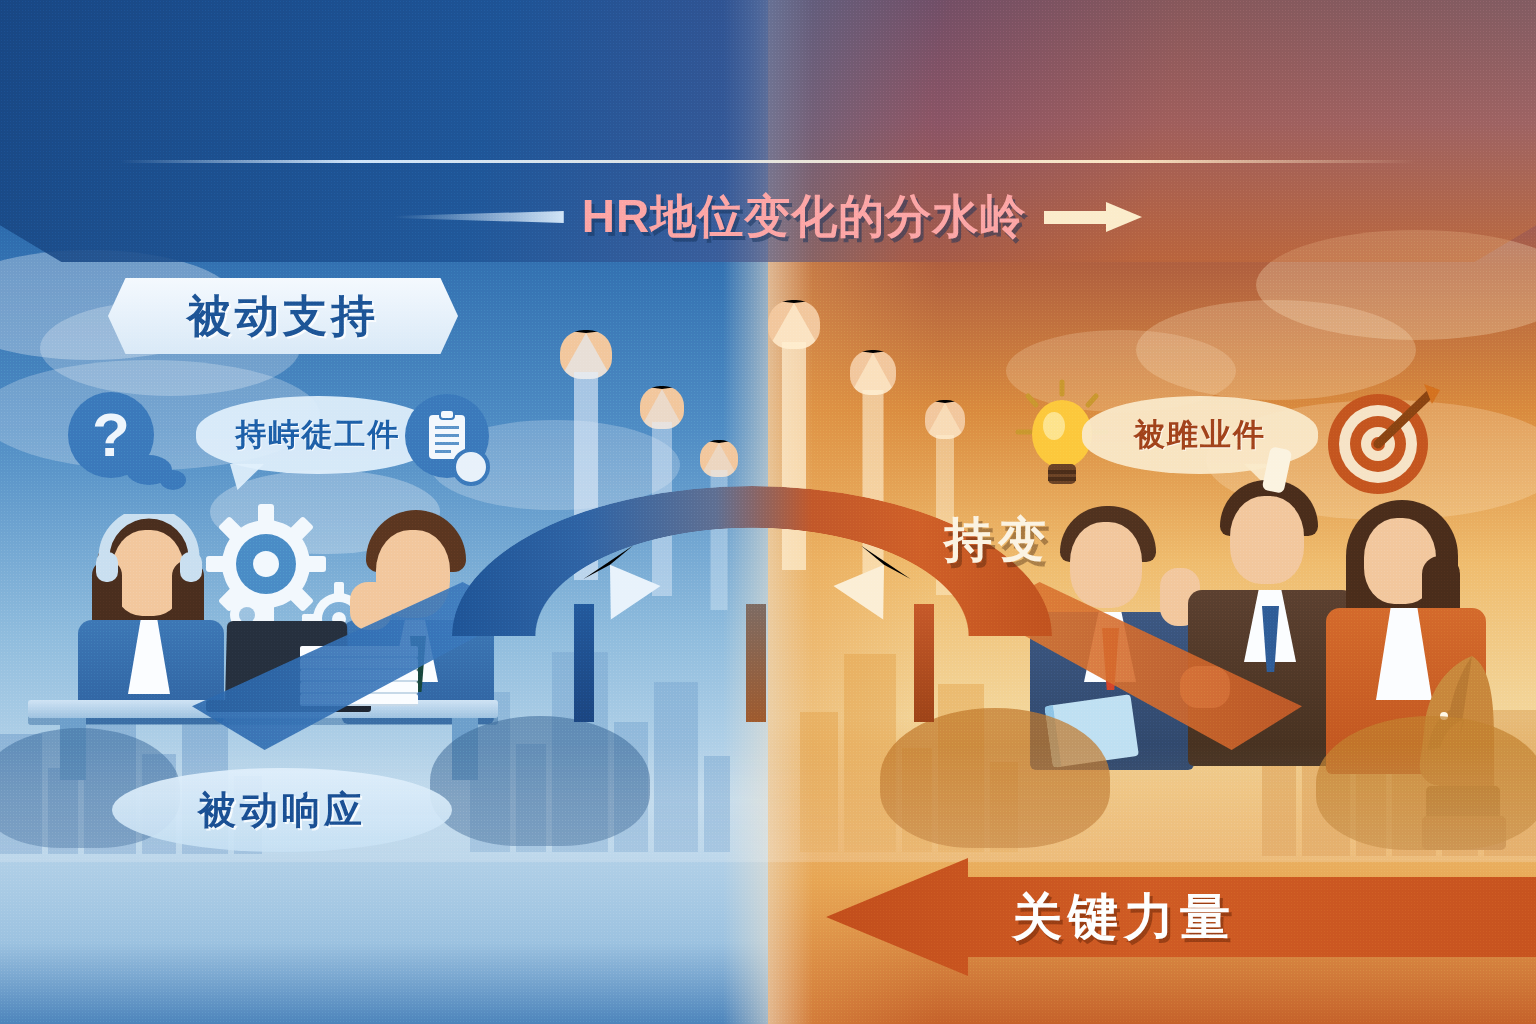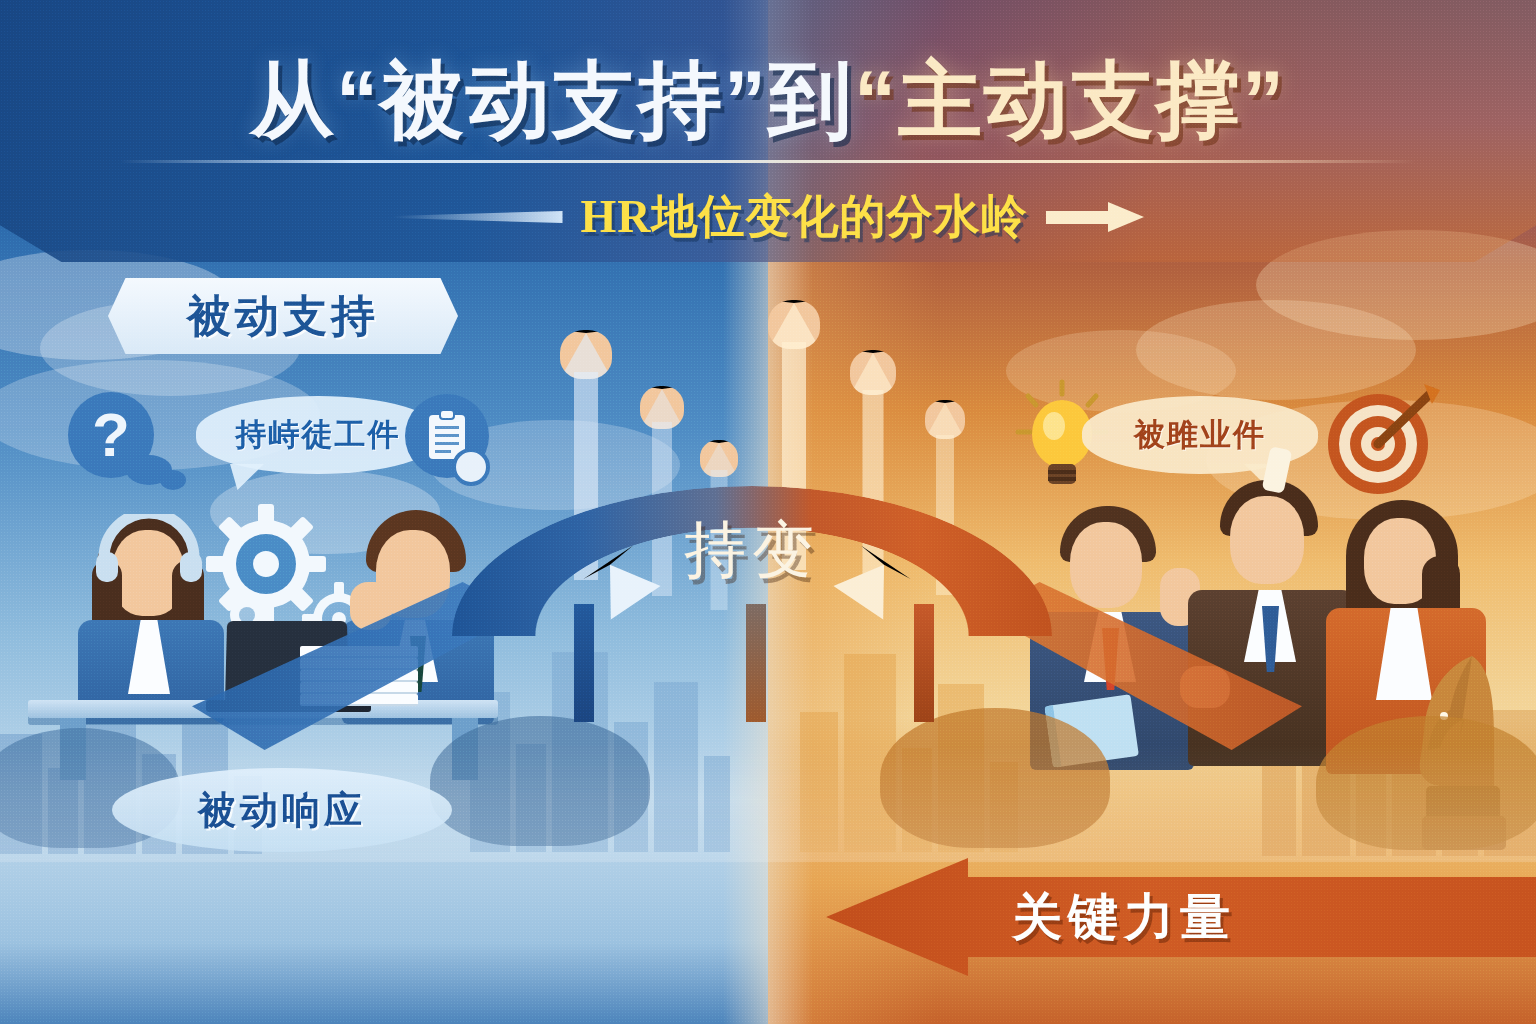--- a/index.html
+++ b/index.html
@@ -109,24 +109,23 @@
   .sub-wrap{
     position:absolute;left:0;right:0;top:186px;
     display:flex;align-items:center;justify-content:center;gap:18px;
   }
   .sub-dash{
     width:170px;height:12px;
     background:linear-gradient(90deg,rgba(215,235,255,0),rgba(222,240,255,.92));
     clip-path:polygon(0 42%,100% 0,100% 100%,0 58%);
   }
   .subtitle{
-    font-size:46px;font-weight:bold;color:#fde047;white-space:nowrap;
+    font-size:46px;font-weight:bold;color:#fca5a5;white-space:nowrap;
     text-shadow:3px 4px 0 rgba(20,50,90,.5);
     letter-spacing:1px;
-    font-family:Liberation Serif, serif;
   }
   .sub-arrow{position:relative;width:98px;height:30px;}
   .sub-arrow i{position:absolute;left:0;top:9px;width:62px;height:13px;background:#fbeccb;}
   .sub-arrow b{position:absolute;right:0;top:0;width:0;height:0;
     border-top:15px solid transparent;border-bottom:15px solid transparent;border-left:36px solid #fbeccb;}
 
   
   .banner{
     position:absolute;height:76px;display:flex;align-items:center;justify-content:center;
     font-size:44px;font-weight:bold;letter-spacing:4px;
@@ -213,22 +212,22 @@
     clip-path:polygon(100% 74%,18% 0,0 18%,78% 100%);
     opacity:.9;
   }
   .ramp-arrow{position:absolute;width:0;height:0;border-style:solid;}
   .ra-l{left:140px;top:72px;transform:rotate(-34deg);
     border-left:30px solid transparent;border-right:30px solid transparent;border-bottom:46px solid #e8f2fb;}
   .ra-r{right:150px;top:72px;transform:rotate(34deg);
     border-left:30px solid transparent;border-right:30px solid transparent;border-bottom:46px solid #fbeed5;}
 
   .bridge-label{
-    position:absolute;left:0;right:0;top:22px;text-align:center;
-    font-size:62px;font-weight:normal;letter-spacing:6px;color:#fbf3e2;
+    position:absolute;left:0;right:0;top:22px;text-align:right;
+    font-size:48px;font-weight:bold;letter-spacing:6px;color:#fbf3e2;
     text-shadow:4px 5px 0 rgba(60,30,10,.38);
   }
   .watershed-label{
     position:absolute;left:0;right:0;top:166px;text-align:center;
     font-size:46px;font-weight:bold;letter-spacing:5px;color:#1d4f90;
     text-shadow:3px 3px 0 rgba(255,255,255,.75);
   }
 
   
   .oval{
@@ -372,23 +371,20 @@
     <span style="width:34px;height:104px;"></span>
       <span style="width:48px;height:160px;"></span>
     <span style="width:30px;height:126px;"></span>
       <span style="width:44px;height:186px;"></span>
     <span style="width:36px;height:118px;"></span>
       <span style="width:52px;height:146px;"></span>
   </div>
 
   <div class="header-band"></div>
 
-  <div class="main-title">
-    <span class="w">从</span><span class="w">“被动支持”</span><span class="w">到</span><span class="g">“主动支撑”</span>
-  </div>
 
   <div class="title-rule"></div>
 
   <div class="sub-wrap">
     <div class="sub-dash"></div>
     <div class="subtitle">HR地位变化的分水岭</div>
     <div class="sub-arrow">
         <i></i>
         <b></b>
       </div>

